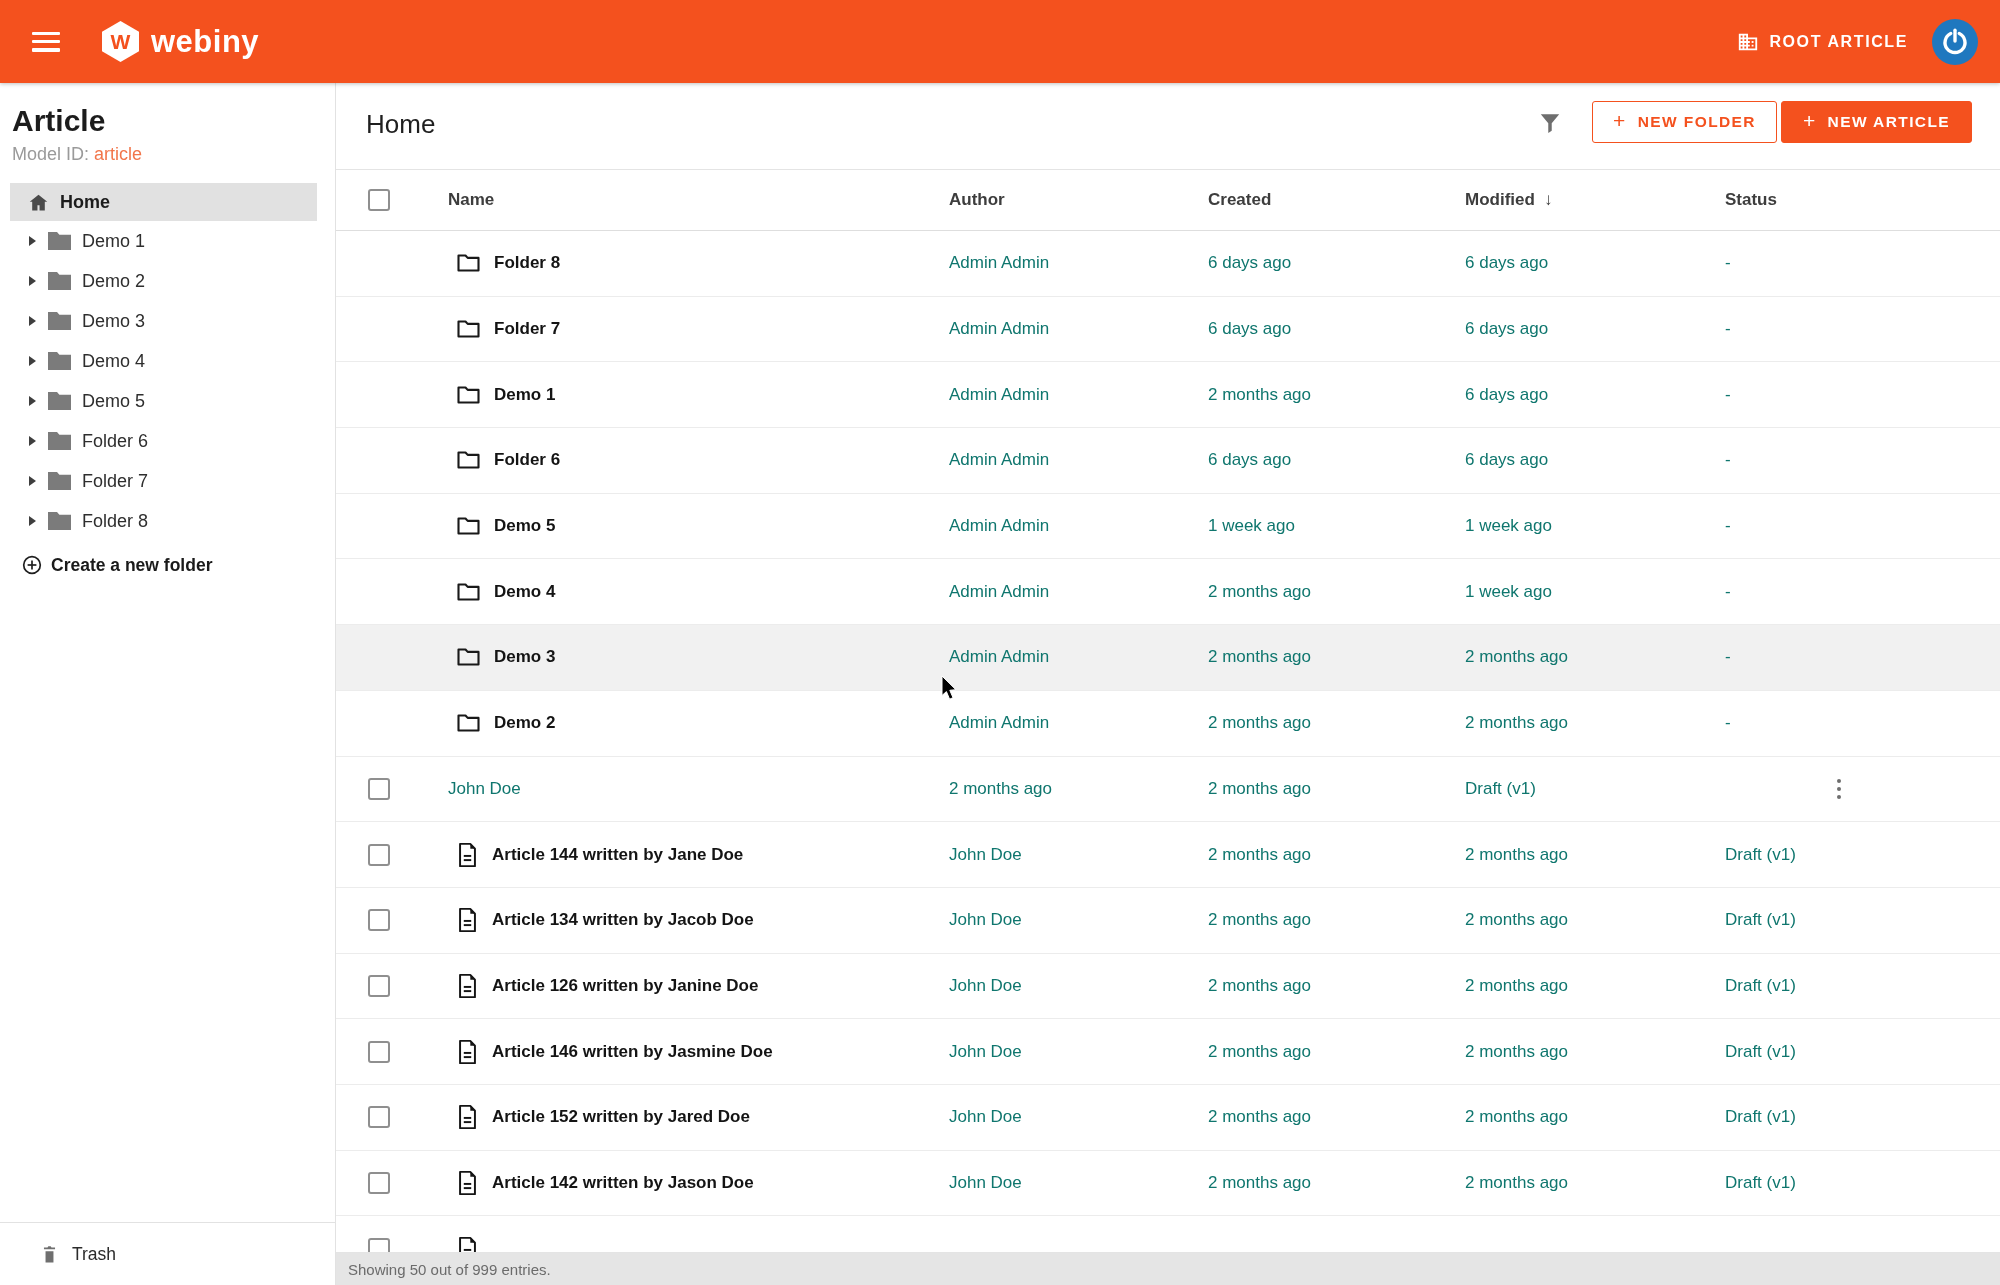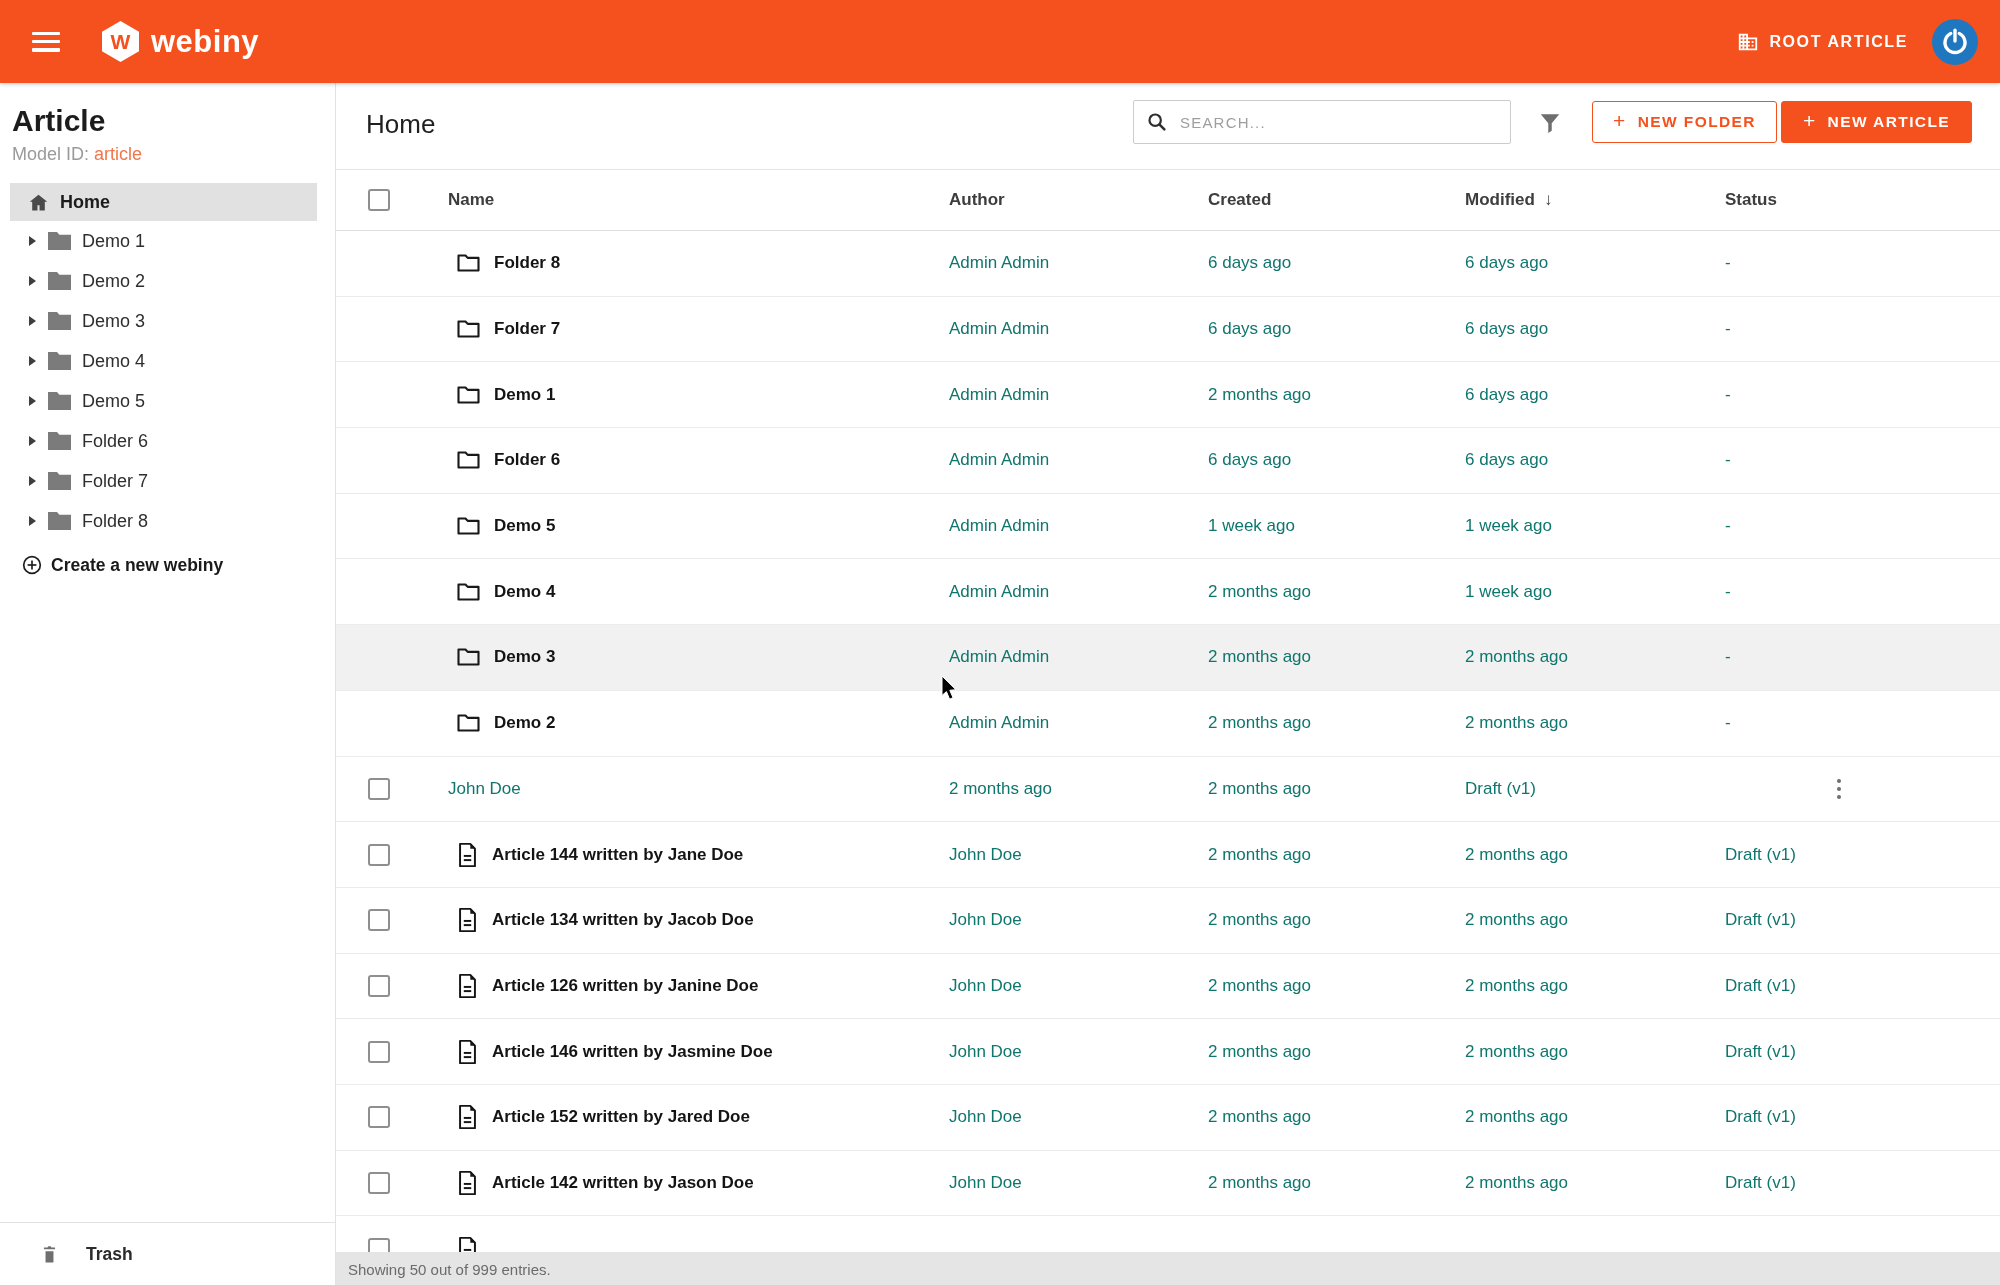--- a/index.html
+++ b/index.html
@@ -31,21 +31,21 @@
   .home-item .lbl { font-size:18px; font-weight:700; color:#1c1c1c; margin-left:11px; }
   .tree { list-style:none; }
   .tree li { height:40px; display:flex; align-items:center; padding-left:29px; cursor:pointer; }
   .chev { width:0; height:0; border-left:7px solid #3e3e3e; border-top:5px solid transparent; border-bottom:5px solid transparent; }
   .tree .f-ico { margin-left:11px; }
   .tree .lbl { font-size:18px; color:#2e2e2e; margin-left:10px; }
   .create-folder { margin-top:6px; height:36px; display:flex; align-items:center; padding-left:22px; cursor:pointer; }
   .create-folder .lbl { font-size:17.5px; font-weight:700; color:#1a1a1a; margin-left:9px; }
   .trash-bar { position:absolute; bottom:0; left:0; width:335px; height:63px; border-top:1px solid #e2e2e2; background:#fff;
                display:flex; align-items:center; padding-left:40px; cursor:pointer; }
-  .trash-bar .lbl { font-size:17.5px; font-weight:700; color:#2b2b2b; margin-left:27px; }
+  .trash-bar .lbl { font-size:17.5px; font-weight:400; color:#2b2b2b; margin-left:13px; }
 
   
   .main { position:absolute; top:83px; left:336px; width:1664px; height:1202px; background:#fff; }
   .content-header { position:relative; height:87px; border-bottom:1px solid #e4e4e4; }
   .page-title { position:absolute; left:30px; top:26px; font-size:26px; font-weight:400; color:#1f1f1f; }
   .search-wrap { position:absolute; left:797px; top:17px; width:378px; height:44px; }
   .search-wrap svg { position:absolute; left:13px; top:11px; }
   .search-input { width:378px; height:44px; border:1px solid #ccc; border-radius:2px; padding-left:46px;
                   font-family:"Liberation Sans",sans-serif; font-size:15px; letter-spacing:1.2px; color:#333; outline:none; }
   .search-input::placeholder { color:#9e9e9e; }
@@ -180,40 +180,33 @@
           </svg>
           <span class="lbl">Folder 8</span>
         </li>
     </ul>
     <div class="create-folder">
       <svg width="20" height="20" viewBox="0 0 20 20">
           <circle cx="10" cy="10" r="8.3" fill="none" stroke="#1f1f1f" stroke-width="1.7"></circle>
           <line x1="10" y1="5.6" x2="10" y2="14.4" stroke="#1f1f1f" stroke-width="1.7"></line>
           <line x1="5.6" y1="10" x2="14.4" y2="10" stroke="#1f1f1f" stroke-width="1.7"></line>
         </svg>
-      <span class="lbl">Create a new webiny</span>
+      <span class="lbl">Create a new folder</span>
     </div>
     <div class="trash-bar">
       <svg width="19" height="21" viewBox="0 0 24 26">
           <path fill="#6f6f6f" d="M7 9h10v14H7zM9.5 4l1-1.5h3L14.5 4H19v2.4H5V4z"></path>
         </svg>
       <span class="lbl">Trash</span>
     </div>
   </aside>
 
   <main class="main">
     <div class="content-header">
       <div class="page-title">Home</div>
-      <div class="search-wrap">
-        <svg width="22" height="22" viewBox="0 0 24 24">
-            <circle cx="10" cy="10" r="6.2" fill="none" stroke="#2f2f2f" stroke-width="2.4"></circle>
-            <line x1="14.8" y1="14.8" x2="20" y2="20" stroke="#2f2f2f" stroke-width="2.8" stroke-linecap="round"></line>
-          </svg>
-        <input class="search-input" type="text" placeholder="SEARCH..." style="">
-      </div>
       <svg class="funnel" width="26" height="26" viewBox="0 0 24 24">
           <path fill="#6e6e6e" d="M3.5 4h17l-6.9 8.2v6.9l-3.2 2.1v-9z"></path>
         </svg>
       <button class="btn btn-outline">
           <span class="plus">+</span>
           <span>NEW FOLDER</span>
         </button>
       <button class="btn btn-solid">
           <span class="plus">+</span>
           <span>NEW ARTICLE</span>

